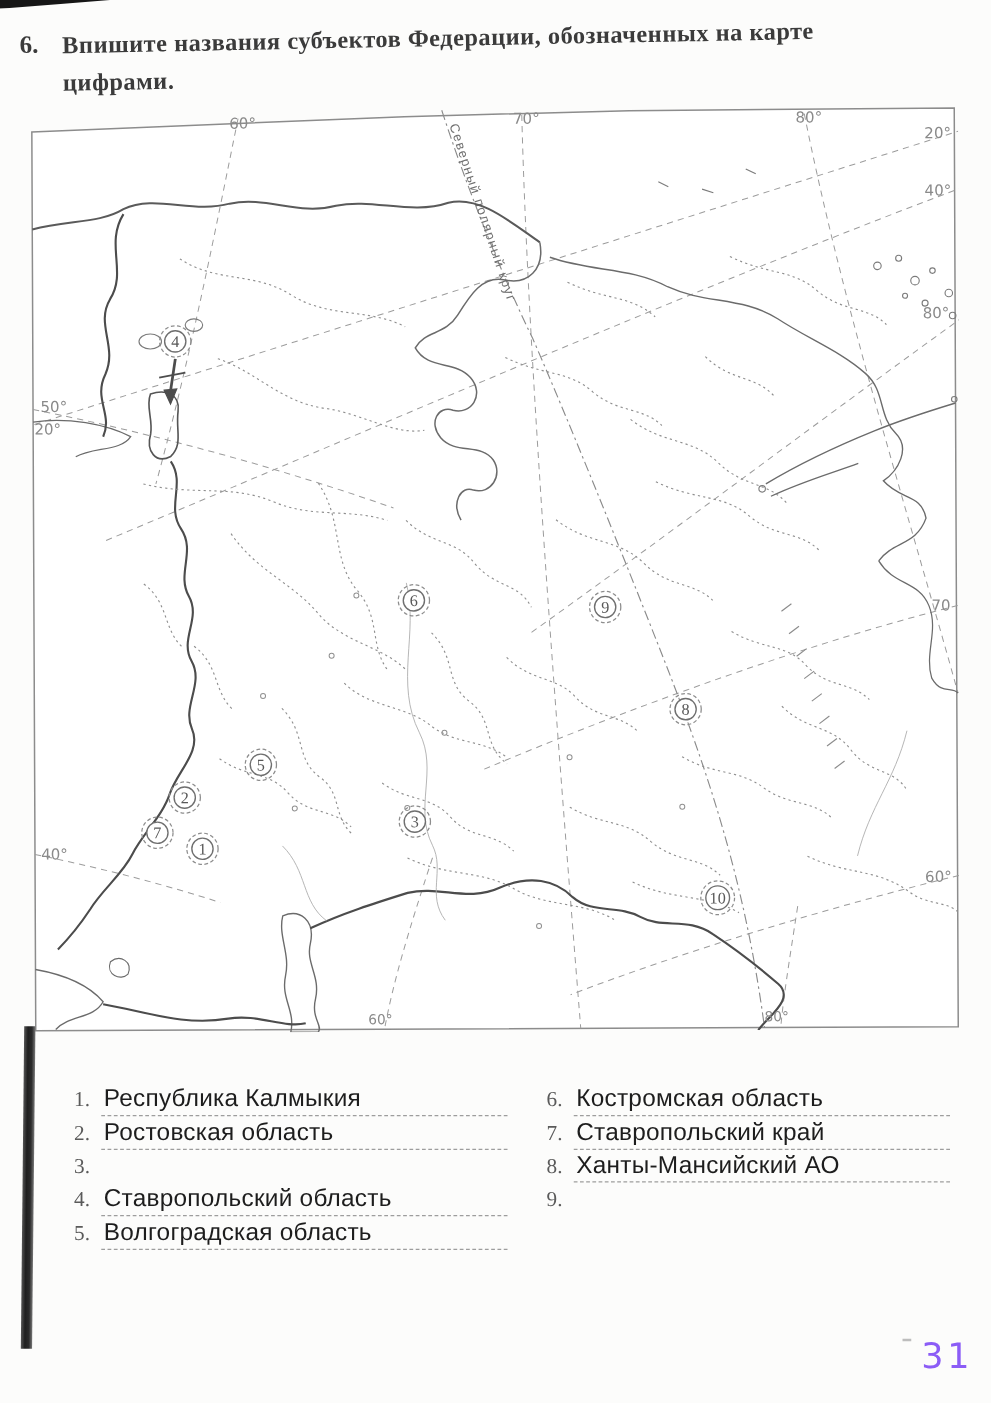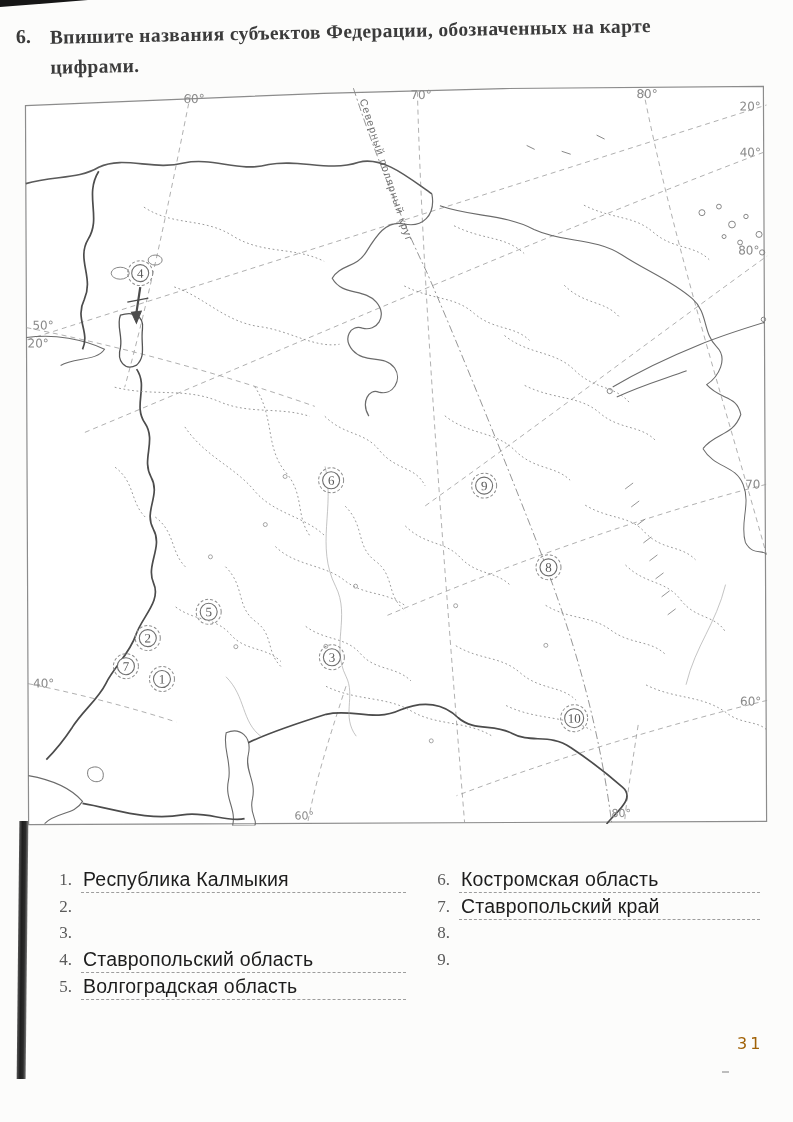--- a/index.html
+++ b/index.html
@@ -28,22 +28,22 @@
   text.marker-num{font-family:"Liberation Serif",serif;font-size:13px;fill:#585858;}
   
   .answers{position:absolute;left:38px;top:866px;width:722px;display:grid;
     grid-template-columns:368px 1fr;column-gap:10px;}
   .answer-col{display:flex;flex-direction:column;}
   .answer-row{display:flex;align-items:flex-end;height:26.8px;}
   .answer-num{font-family:"Liberation Serif",serif;font-size:17px;color:#5a5a5a;
     width:34px;text-align:right;padding-right:9px;flex:none;padding-bottom:3px;}
   .answer-text{flex:1;font-family:"Liberation Sans",sans-serif;font-size:19.5px;color:#1d1d1d;
     border-bottom:1.5px dashed #9d9d9d;padding:0 2px 1px 2px;white-space:nowrap;letter-spacing:.2px;}
-  .page-number{position:absolute;left:737px;top:1034px;font-family:"DejaVu Sans",sans-serif;
-    font-size:16px;color:#a16207;letter-spacing:3px;}
+  .page-number{position:absolute;left:737px;top:1068px;font-family:"DejaVu Sans",sans-serif;
+    font-size:28px;color:#8b5cf6;letter-spacing:3px;}
   .tiny-mark{position:absolute;left:722px;top:1071px;width:7px;height:2px;background:#bdbdbd;}
 </style>
 </head>
 <body>
 
 <div class="corner-streak"></div>
 
 <div class="task-header">
   <div class="row">
     <div class="task-number">6.</div>
@@ -261,20 +261,21 @@
 </div>
 
 <div class="answers">
   <div class="answer-col">
     <div class="answer-row">
       <span class="answer-num">1.</span>
       <span class="answer-text">Республика Калмыкия</span>
     </div>
     <div class="answer-row">
       <span class="answer-num">2.</span>
+      <span class="answer-text">Ростовская область</span>
     </div>
     <div class="answer-row">
       <span class="answer-num">3.</span>
     </div>
     <div class="answer-row">
       <span class="answer-num">4.</span>
       <span class="answer-text">Ставропольский область</span>
     </div>
     <div class="answer-row">
       <span class="answer-num">5.</span>
@@ -285,20 +286,21 @@
     <div class="answer-row">
       <span class="answer-num">6.</span>
       <span class="answer-text">Костромская область</span>
     </div>
     <div class="answer-row">
       <span class="answer-num">7.</span>
       <span class="answer-text">Ставропольский край</span>
     </div>
     <div class="answer-row">
       <span class="answer-num">8.</span>
+      <span class="answer-text">Ханты-Мансийский АО</span>
     </div>
     <div class="answer-row">
       <span class="answer-num">9.</span>
     </div>
   </div>
 </div>
 
 <div class="binding-bar"></div>
 <div class="tiny-mark"></div>
 <div class="page-number">31</div>

